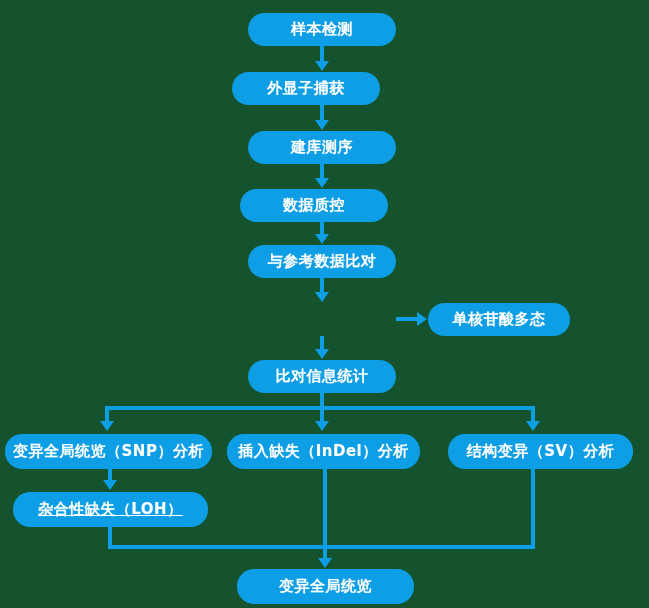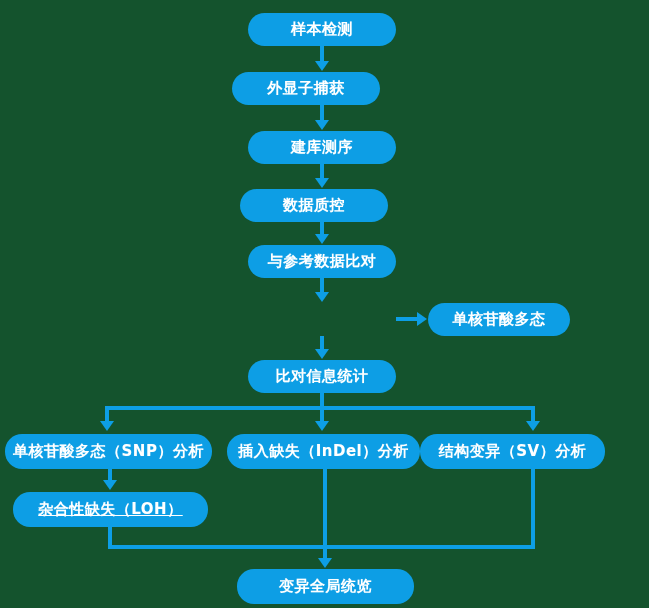--- a/index.html
+++ b/index.html
@@ -67,25 +67,25 @@
 
   <div class="node" style="left:240px; top:189px; width:148px; height:33px;">数据质控</div>
 
   <div class="node" style="left:248px; top:245px; width:148px; height:33px;">与参考数据比对</div>
 
 
   <div class="node" style="left:428px; top:303px; width:142px; height:33px;">单核苷酸多态</div>
 
   <div class="node" style="left:248px; top:360px; width:148px; height:33px;">比对信息统计</div>
 
-  <div class="node" style="left:5px; top:434px; width:207px; height:35px;">单核苷酸多态（SNP）分析</div>
+  <div class="node" style="left:5px; top:434px; width:207px; height:35px;">变异全局统览（SNP）分析</div>
 
   <div class="node" style="left:227px; top:434px; width:193px; height:35px;">插入缺失（InDel）分析</div>
 
-  <div class="node" style="left:420px; top:434px; width:185px; height:35px;">结构变异（SV）分析</div>
+  <div class="node" style="left:448px; top:434px; width:185px; height:35px;">结构变异（SV）分析</div>
 
   <div class="node" style="left:13px; top:492px; width:195px; height:35px;text-decoration:underline;">杂合性缺失（LOH）</div>
 
   <div class="node" style="left:237px; top:569px; width:177px; height:35px;">变异全局统览</div>
 
   <div class="conn vline" style="left:320px; top:46px; height:16px;"></div>
   <div class="arrow-down" style="left:315px; top:61px;"></div>
 
   <div class="conn vline" style="left:320px; top:105px; height:16px;"></div>
   <div class="arrow-down" style="left:315px; top:120px;"></div>

